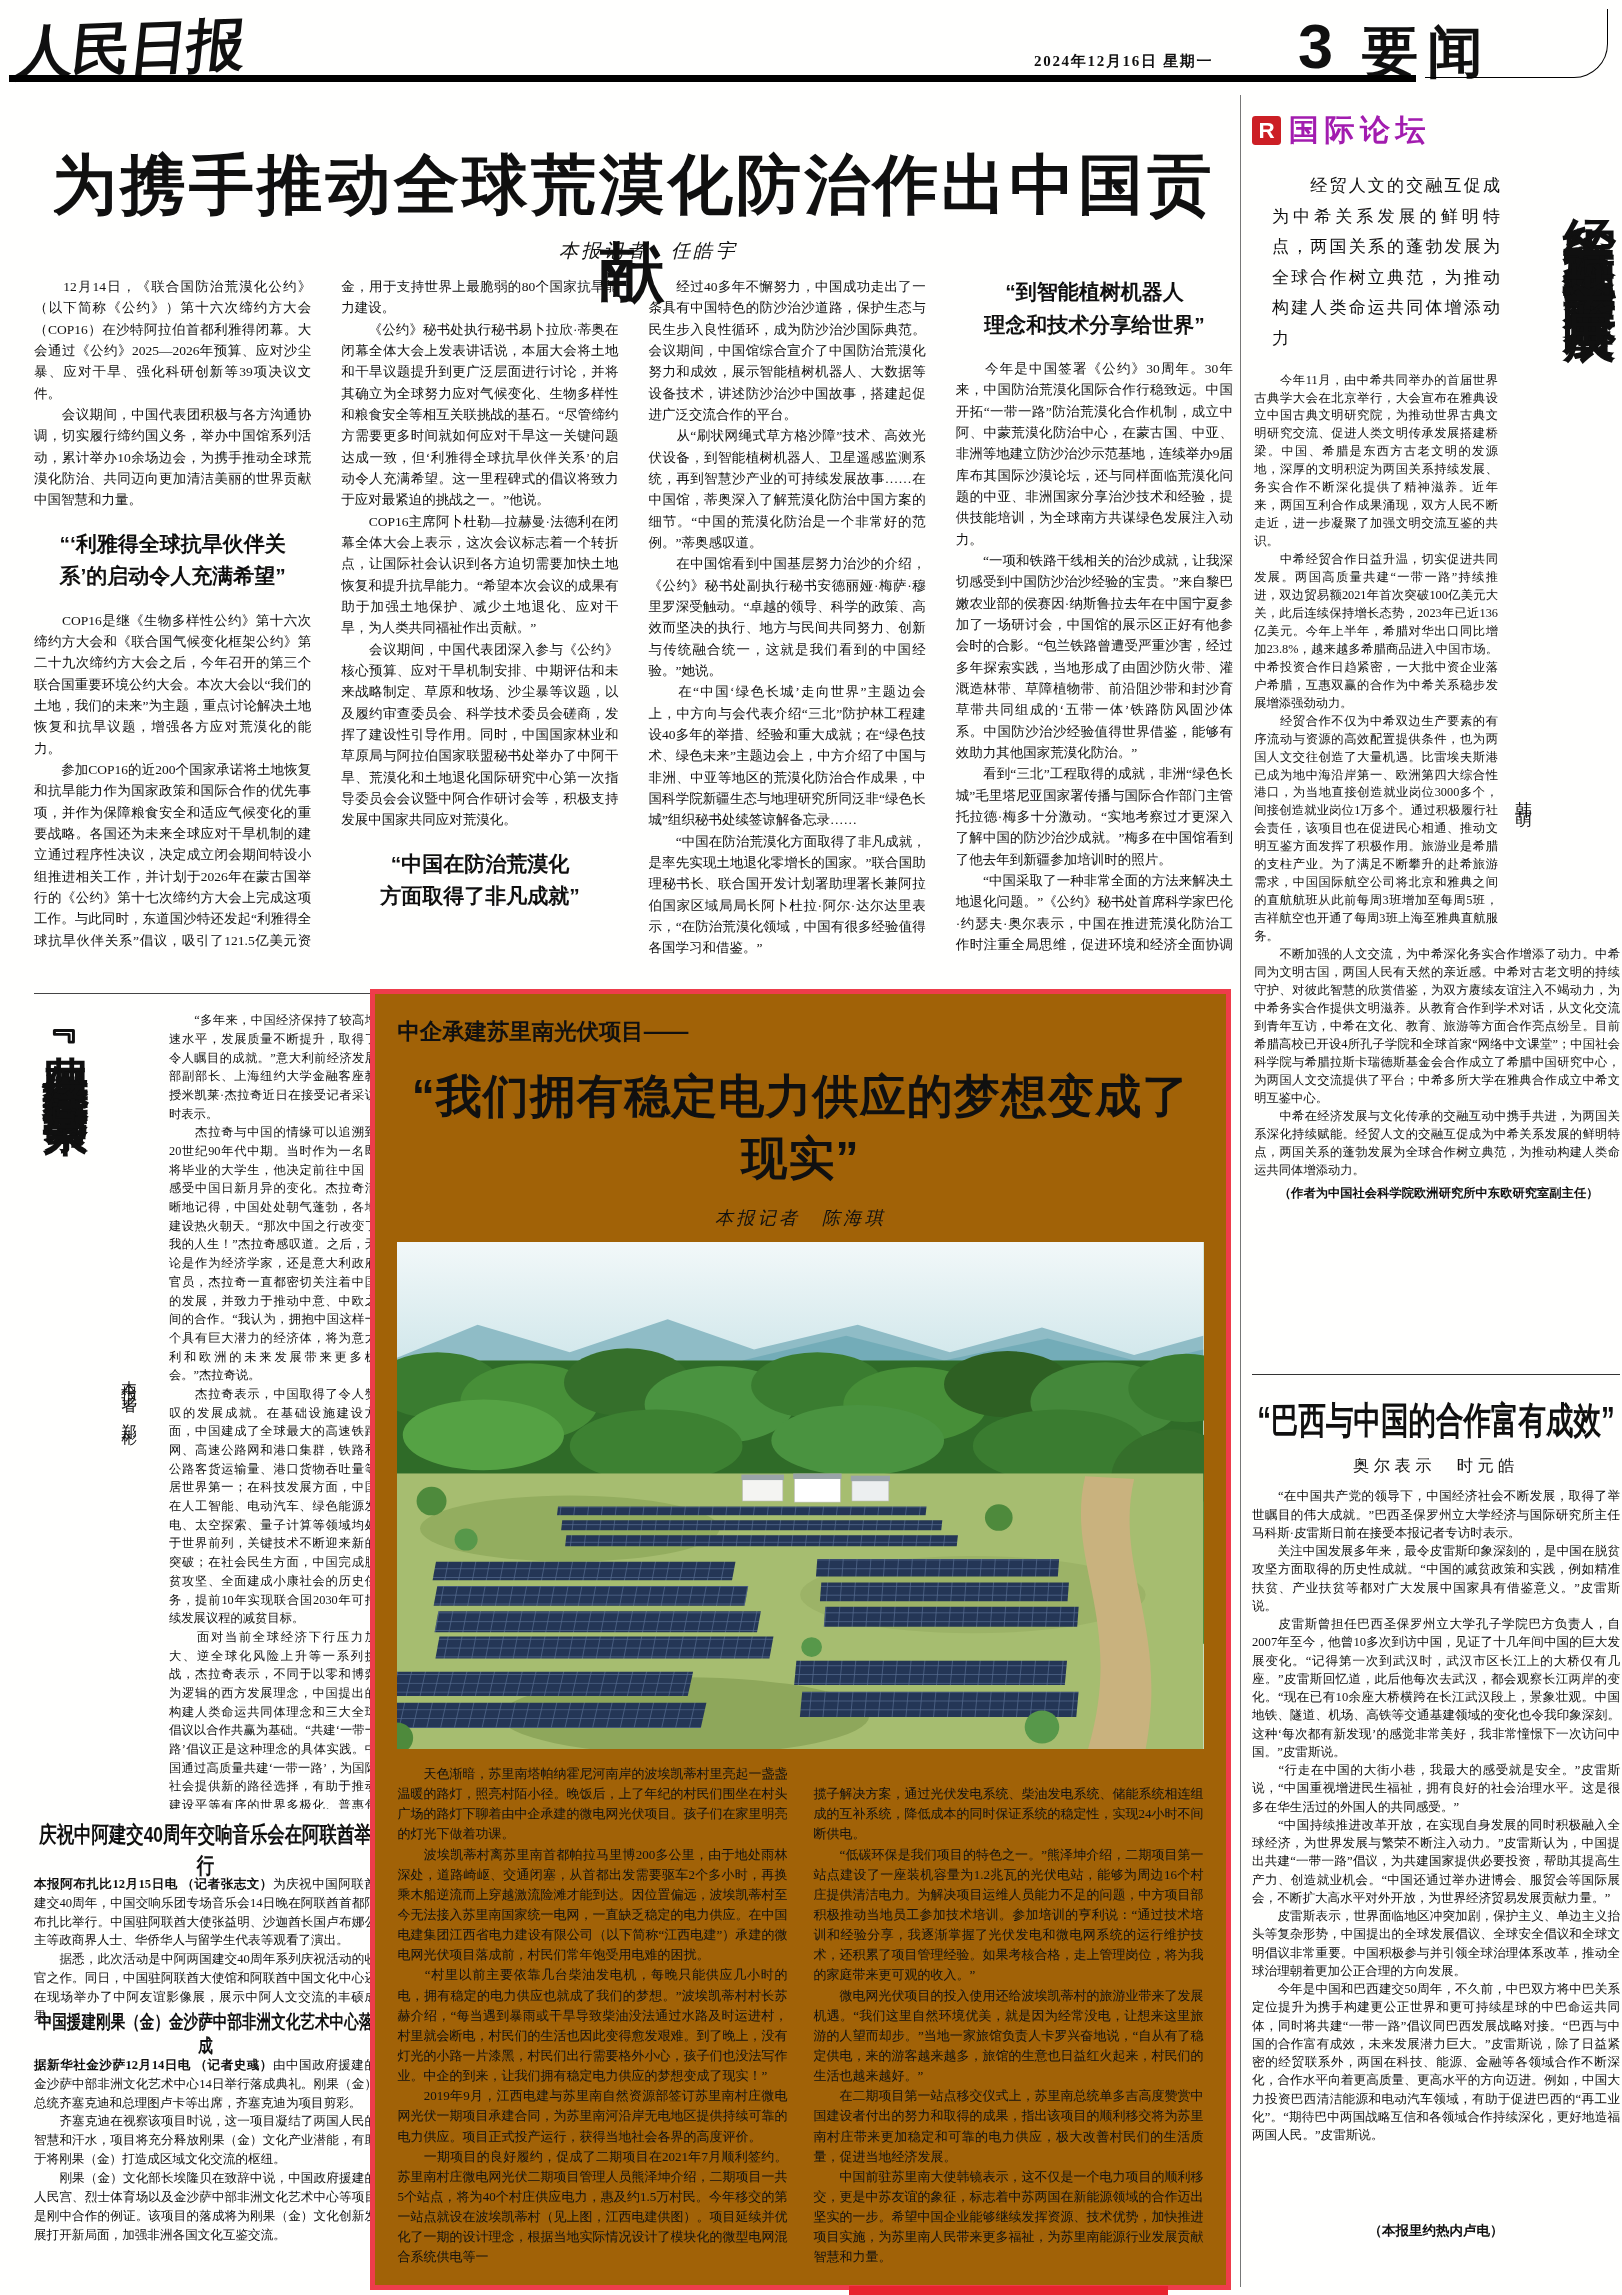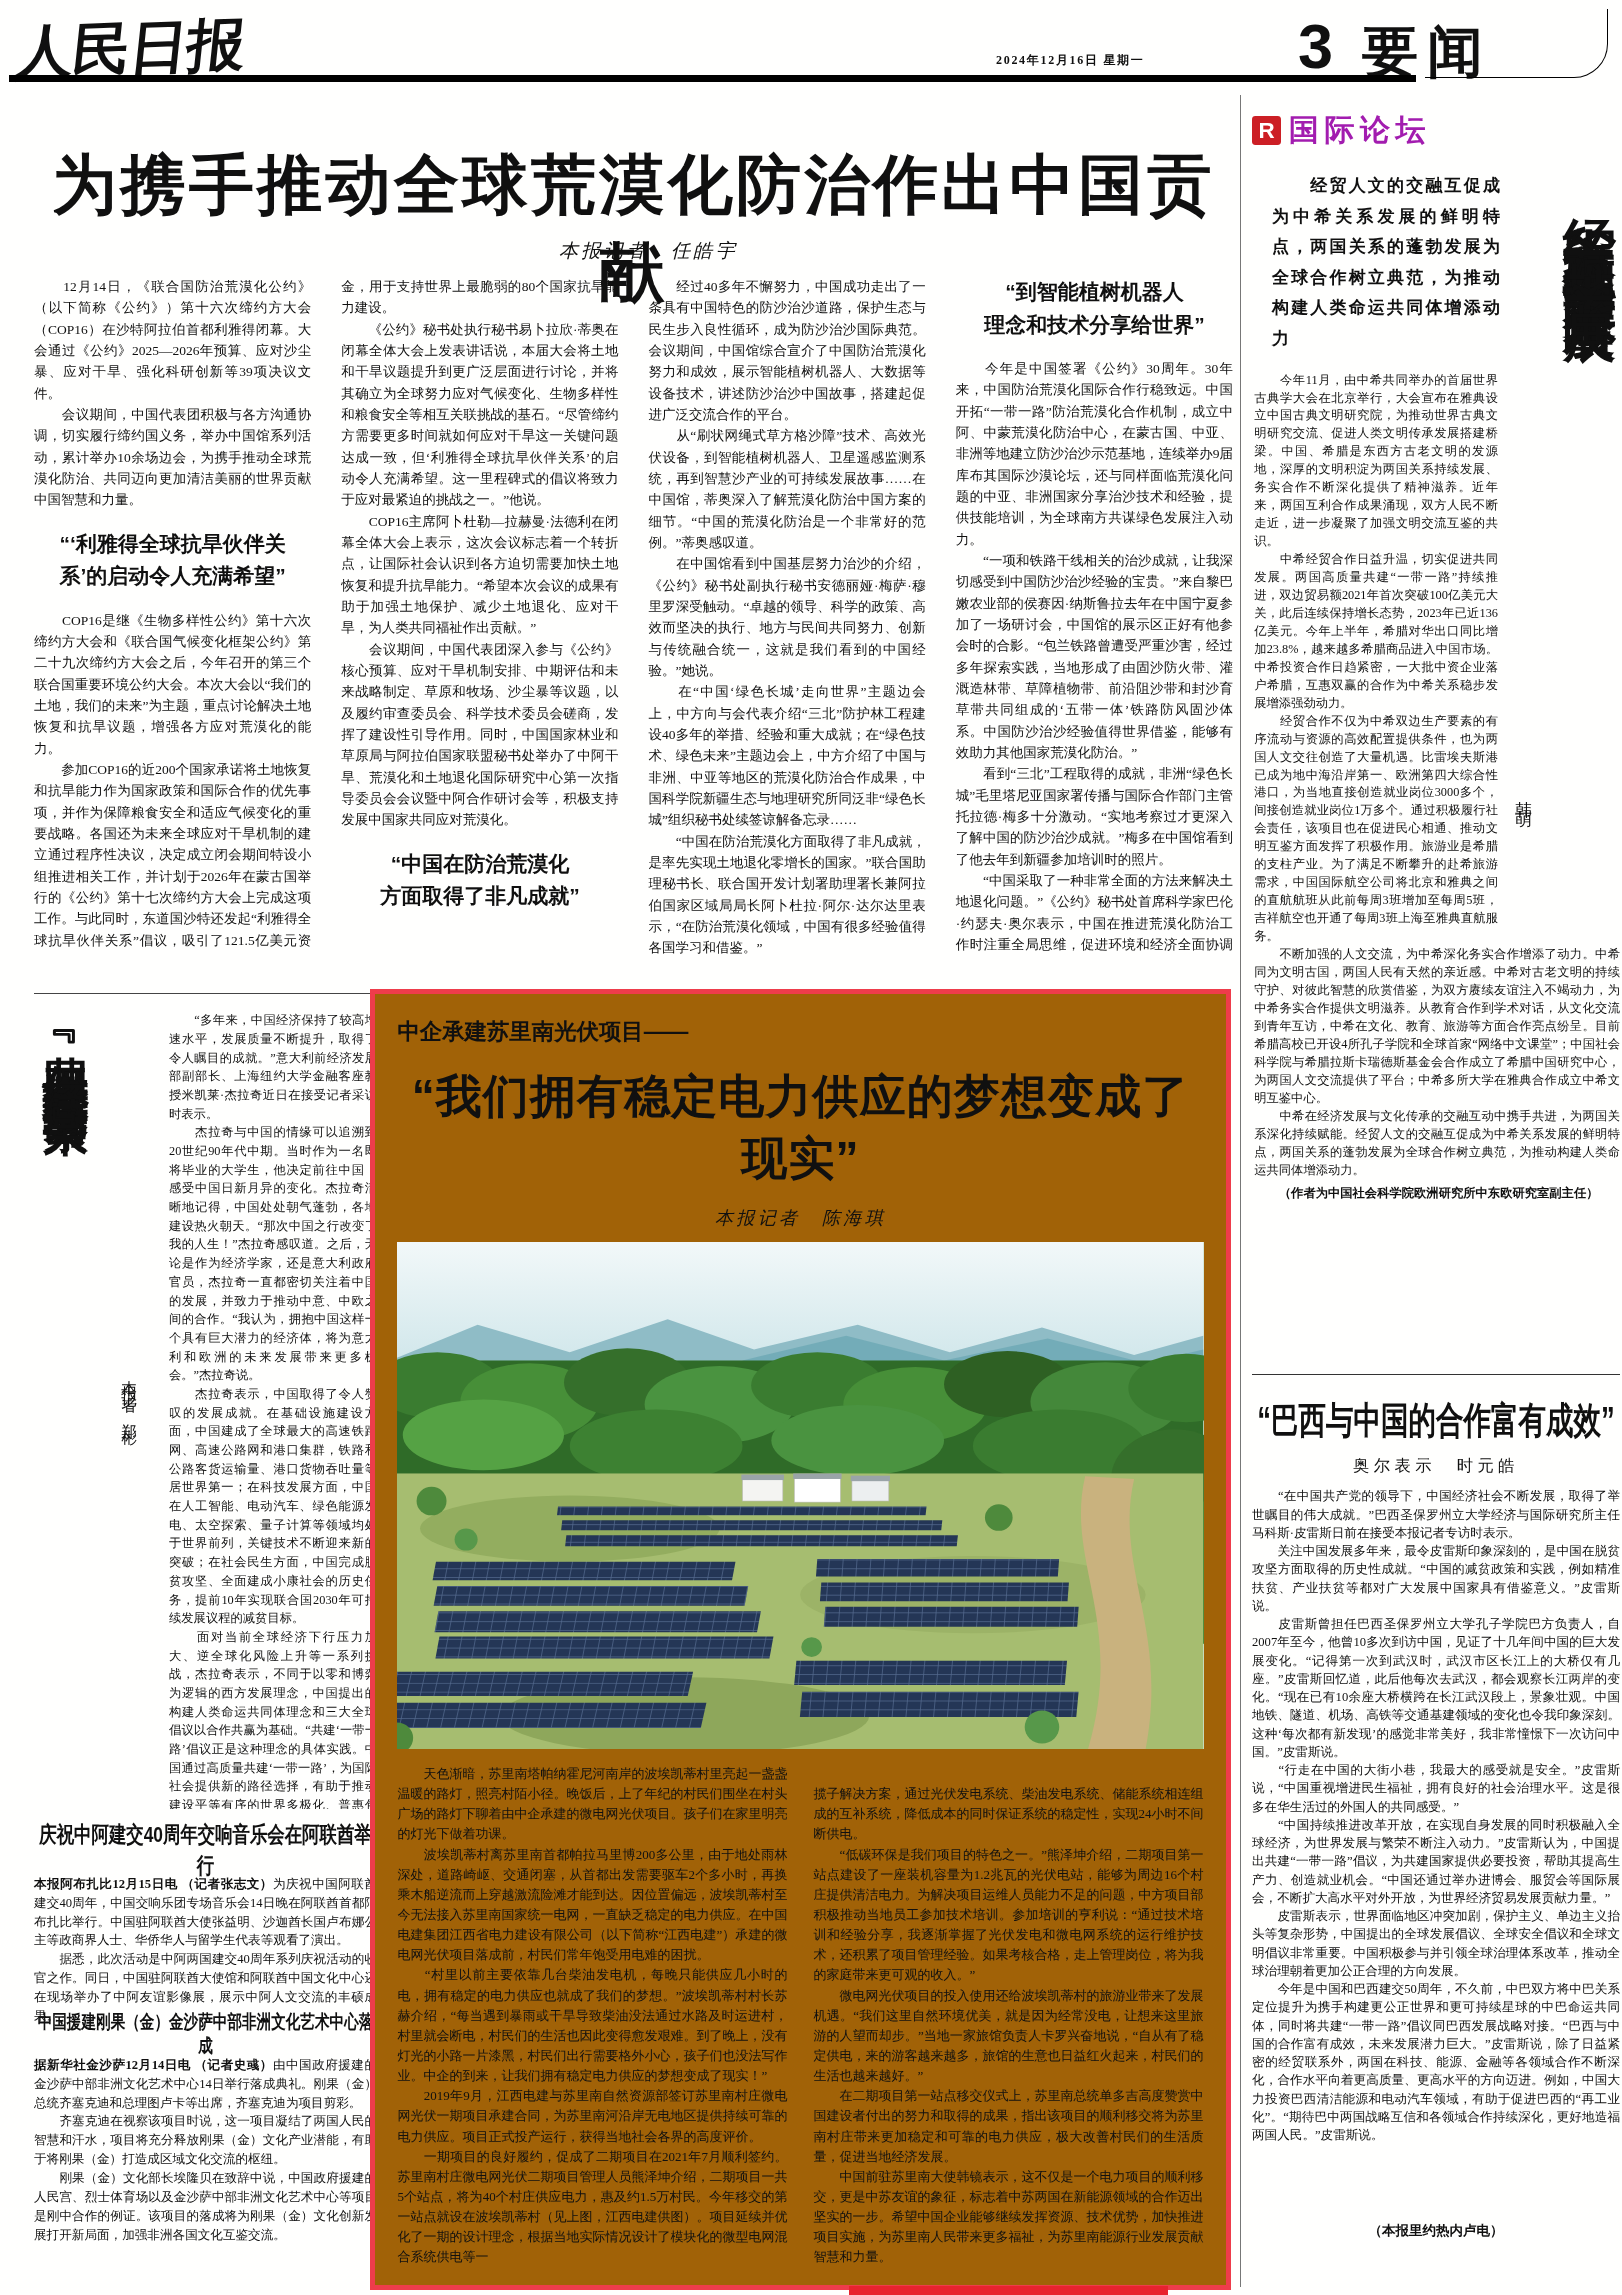--- a/index.html
+++ b/index.html
@@ -3,21 +3,21 @@
 <meta charset="utf-8">
 <style>
   html,body{margin:0;padding:0;background:#e9e9e9;}
   .page{position:relative;width:1623px;height:2295px;background:#fffffe;overflow:hidden;
         font-family:"Liberation Serif","DejaVu Serif",serif;color:#101010;}
   [data-bind]{white-space:pre-line;}
 
   
   .masthead{position:absolute;left:15.7px;top:10px;font-size:58px;font-weight:900;
             font-family:"DejaVu Serif",serif;transform:skewX(-8deg) rotate(-2deg);letter-spacing:-1.1px;}
-  .page-date{position:absolute;left:996px;top:52px;font-size:12px;letter-spacing:1.7px;font-weight:600;}
+  .page-date{position:absolute;left:1034px;top:52px;font-size:15px;letter-spacing:1.7px;font-weight:600;}
   .page-num{position:absolute;left:1298px;top:10px;font-size:63px;font-weight:900;
             font-family:"Liberation Sans","DejaVu Sans",sans-serif;}
   .section-title{position:absolute;left:1362px;top:14.6px;font-size:56px;font-weight:900;letter-spacing:9px;
             font-family:"Liberation Sans","DejaVu Sans",sans-serif;}
   .rule-thick{position:absolute;left:9px;top:75px;width:1407px;height:6.7px;background:#000;}
   .corner-bracket{position:absolute;left:1425px;top:9px;width:182px;height:68px;
             border-right:1.7px solid #000;border-bottom:1.7px solid #000;border-bottom-right-radius:34px;}
   .v-rule{position:absolute;left:1240px;top:95px;width:1.1px;height:2192px;background:#777;}
 
   
@@ -70,21 +70,21 @@
        letter-spacing:7.8px;padding:9px 0;}
 
   
   .forum{position:absolute;left:1252px;top:110px;width:368px;height:1258px;}
   .badge{display:flex;align-items:center;gap:7.8px;}
   .badge-r{width:29px;height:29px;background:#cc1f25;color:#fff;border-radius:3.4px;
            font-family:"Liberation Sans","DejaVu Sans",sans-serif;font-weight:900;font-size:22.4px;
            display:flex;align-items:center;justify-content:center;}
   .badge-label{color:#a21caf;font-family:"Liberation Sans","DejaVu Sans",sans-serif;font-weight:900;
            font-size:30px;letter-spacing:5.6px;}
-  .standfirst{margin:20px 119px 0 20px;font-weight:700;font-size:17px;line-height:1.8;letter-spacing:1.1px;
+  .standfirst{margin:20px 119px 0 20px;font-weight:400;font-size:17px;line-height:1.8;letter-spacing:1.1px;
            text-align:justify;}
   .forum-vhl{position:absolute;right:0;top:66px;height:986px;writing-mode:vertical-rl;text-orientation:mixed;
            font-family:"Liberation Sans","DejaVu Sans",sans-serif;font-weight:900;font-size:53px;line-height:1.15;
            letter-spacing:5.6px;}
   .forum-author{position:absolute;right:85px;top:678px;writing-mode:vertical-rl;text-orientation:mixed;
            font-size:17px;letter-spacing:7.8px;}
   .forum-body{margin:17px 122px 0 2.2px;font-size:12.3px;line-height:1.46;text-align:justify;}
   .forum-body-wide{margin:0 0 0 2.2px;font-size:12.3px;line-height:1.46;text-align:justify;}
   .forum-note{margin:4.5px 0 0 2.2px;font-size:12.3px;font-weight:900;line-height:1.5;text-align:justify;}
   .rail-divider{position:absolute;left:1252px;top:1374px;width:368px;height:1.1px;background:#333;}

